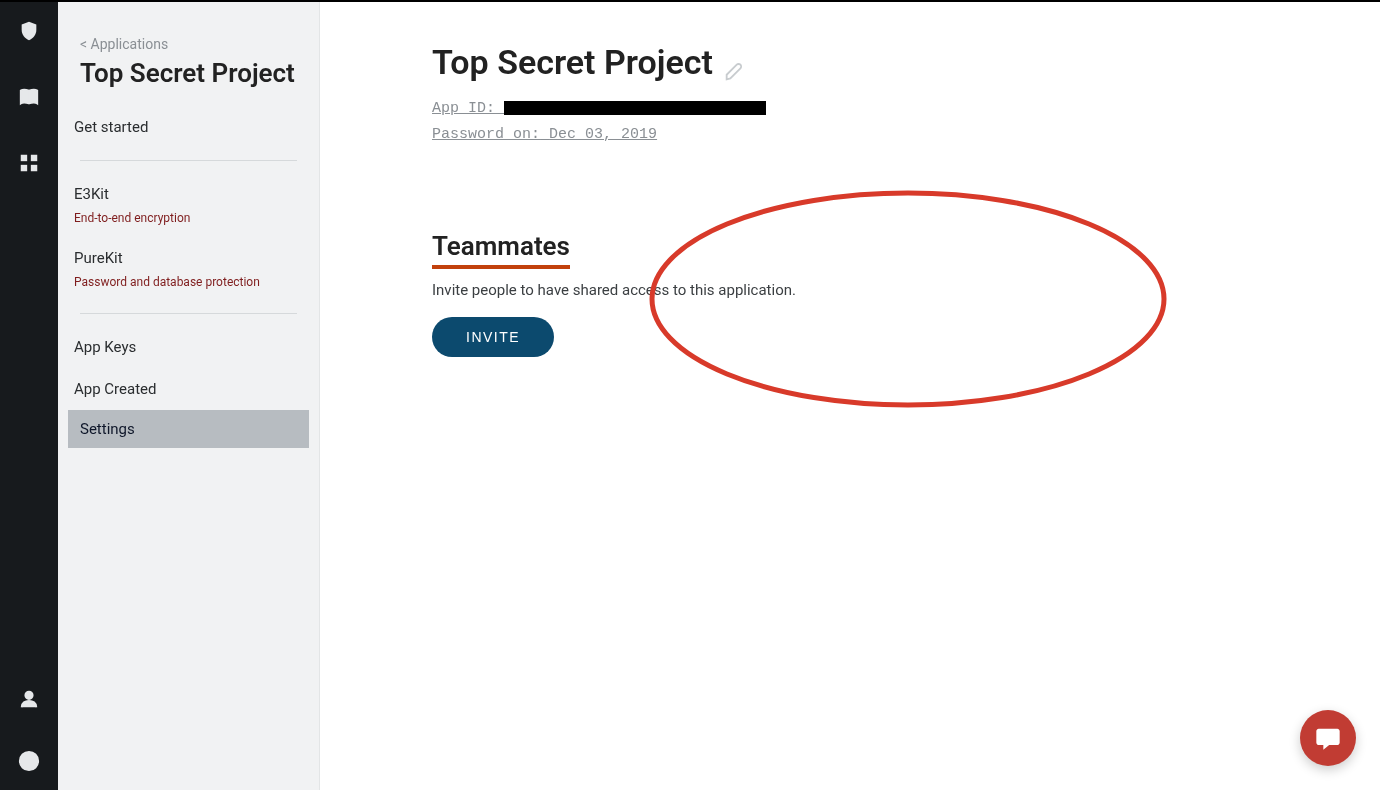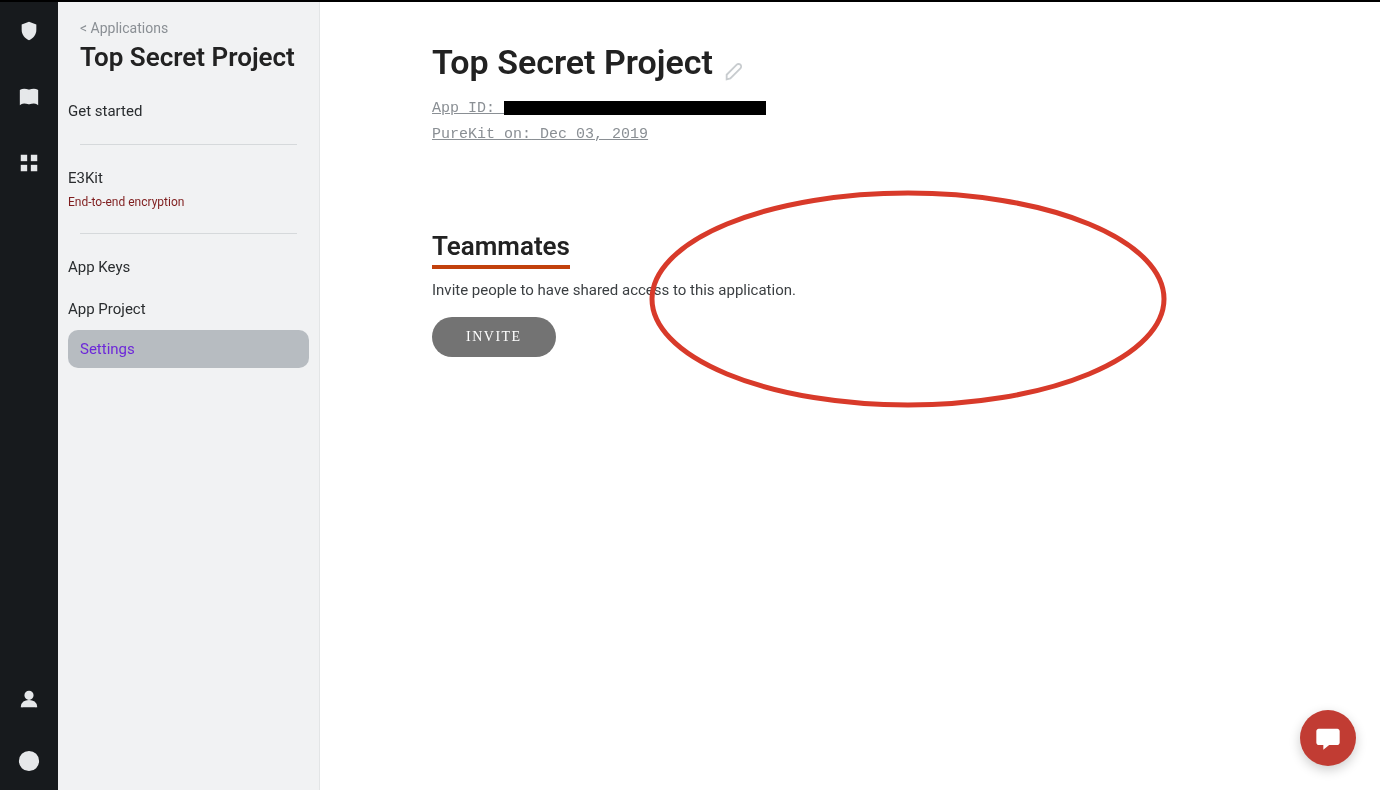--- a/index.html
+++ b/index.html
@@ -30,41 +30,42 @@
   width: 262px;
   background: #f1f2f3;
   padding: 18px 0 0 0;
   border-right: 1px solid #e3e5e6;
 }
 .subnav .back {
   color: #8a8f94;
   font-size: 14px;
   padding: 0 22px 6px 22px;
   cursor: pointer;
+  margin-top: 16px;
 }
 .subnav .title {
   font-size: 26px;
   font-weight: 600;
   color: #222;
   padding: 0 22px 18px 22px;
 }
 .subnav .item {
-  padding: 12px 10px;
+  padding: 12px 16px;
   font-size: 15px;
   color: #2a2d2f;
   cursor: pointer;
 }
 .subnav .item .sub { font-size: 12px; color: #7f1d1d; margin-top: 8px; }
 .subnav .divider { height: 1px; background: #d6d9db; margin: 12px 22px; }
 .subnav .item.active {
   background: #b7bcc1;
-  color: #6d28d9;
+  color: #0f172a;
   margin: 0 10px;
   padding: 10px 12px;
-  border-radius: 10px;
+  border-radius: 0;
 }
 .main {
   flex: 1;
   padding: 40px 0 0 112px;
   position: relative;
 }
 .main .proj-title {
   font-size: 34px;
   font-weight: 600;
   color: #222;
@@ -104,21 +105,21 @@
   margin-top: 18px;
   padding: 12px 34px;
   border-radius: 22px;
   border: none;
   font-size: 14px;
   letter-spacing: 1.5px;
   font-weight: 500;
   cursor: pointer;
   color: #fff;
 }
-.btn.blue { background: #737373; font-family: Liberation Serif, serif; }
+.btn.blue { background: #0c4a6e; }
 .btn.red { background: #e85a4f; }
 .annotation-circle {
   position: absolute;
   left: 326px; top: 185px;
   width: 524px; height: 224px;
   pointer-events: none;
 }
 .chat-bubble {
   position: absolute;
   right: 24px; bottom: 24px;
@@ -179,26 +180,30 @@
   <div class="title">Top Secret Project</div>
 
   <div class="item">
     <div>Get started</div>
   </div>
   <div class="divider"></div>
   <div class="item">
     <div>E3Kit</div>
     <div class="sub">End-to-end encryption</div>
   </div>
+  <div class="item">
+    <div>PureKit</div>
+    <div class="sub">Password and database protection</div>
+  </div>
   <div class="divider"></div>
   <div class="item">
     <div>App Keys</div>
   </div>
   <div class="item">
-    <div>App Project</div>
+    <div>App Created</div>
   </div>
   <div class="item active">
     <div>Settings</div>
   </div>
 </div>
 
 <div class="main">
   <div class="proj-title">
     <span>Top Secret Project</span>
     <span class="pencil">
@@ -206,21 +211,21 @@
           <path d="M4 20 L8 19 L19 8 C20 7 20 5 19 4 C18 3 16 3 15 4 L4 15 Z"></path>
         </svg>
     </span>
   </div>
   <div class="meta">
     <div>
       <span>App ID:</span>
       <span class="redacted"></span>
     </div>
     <div>
-      <span>PureKit on:</span>
+      <span>Password on:</span>
       <span>Dec 03, 2019</span>
     </div>
   </div>
 
   <div class="section">
     <h2>Teammates</h2>
     <p>Invite people to have shared access to this application.</p>
     <button class="btn blue">INVITE</button>
   </div>
 

